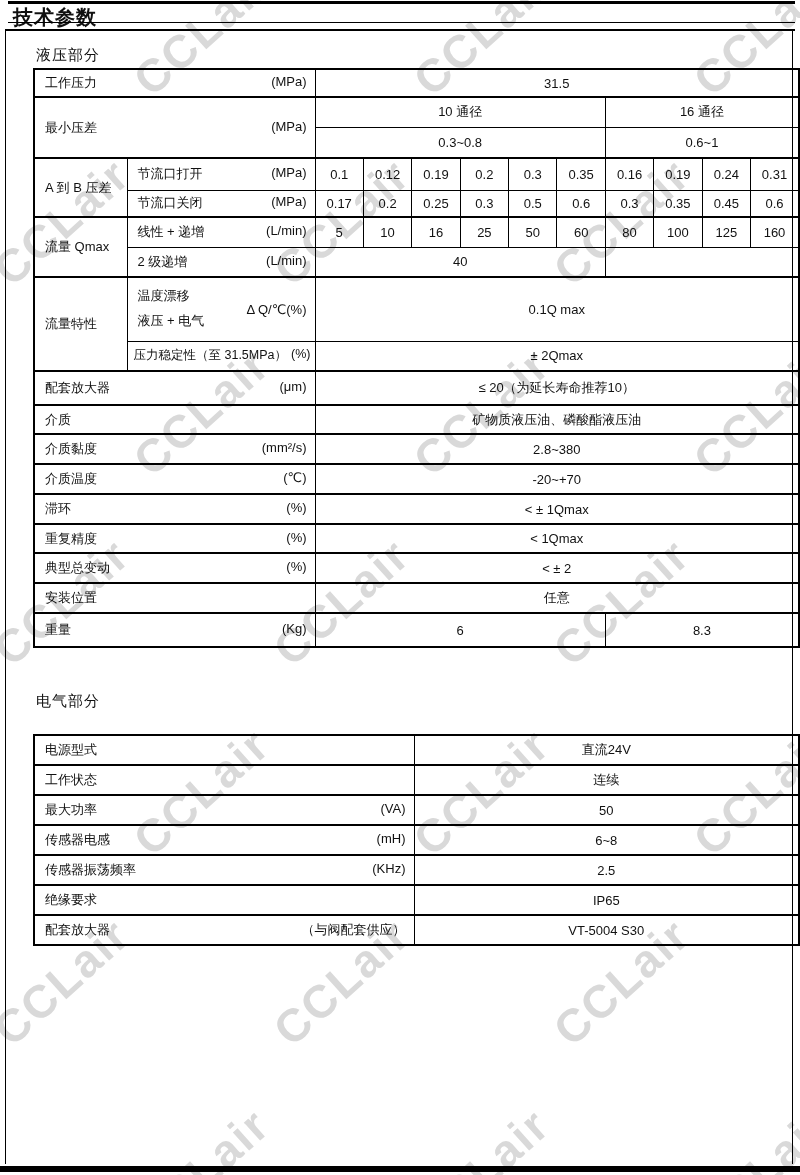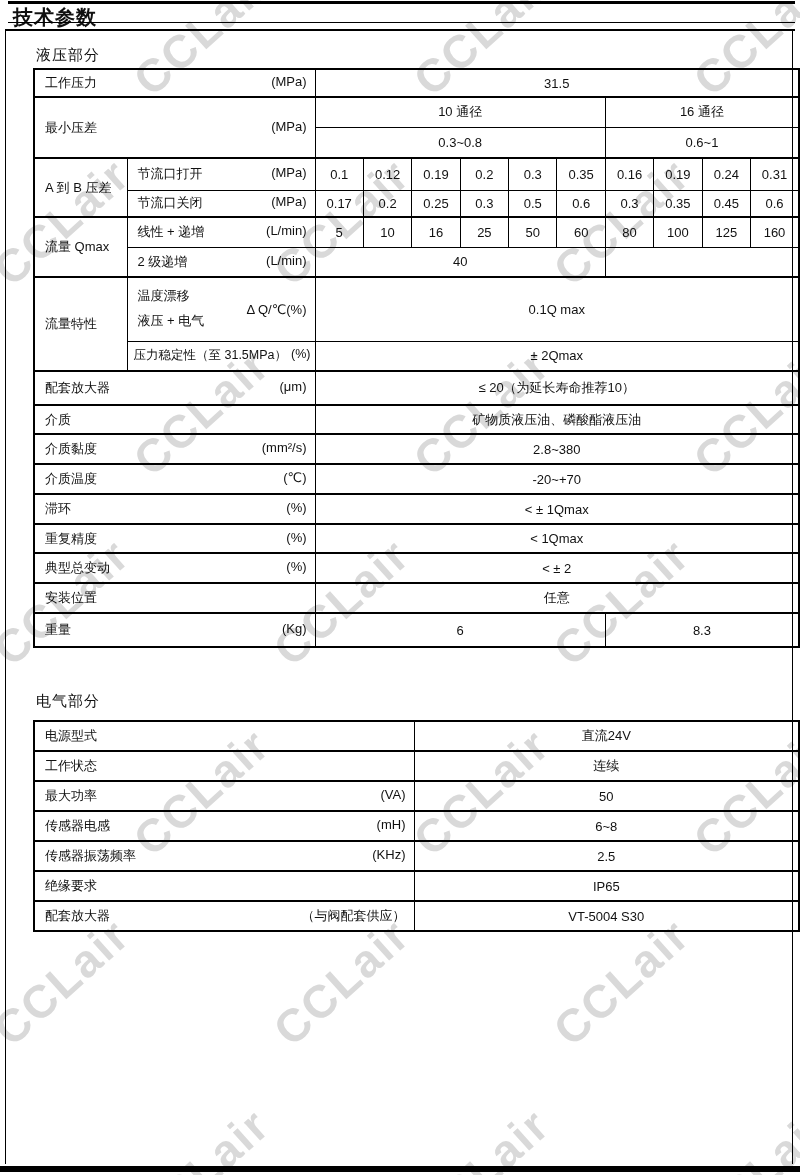--- a/index.html
+++ b/index.html
@@ -27,21 +27,21 @@
     border-left:1px solid #000;border-right:1px solid #000;
     box-sizing:border-box;padding-left:27px;
   }
   .bottombar{position:absolute;left:0;right:0;top:1166px;height:6px;background:#000;z-index:2;}
   .sec-heading{margin:0;font-size:15px;font-weight:400;letter-spacing:1px;}
   .sec-heading.hyd{padding-top:15px;padding-left:3px;}
   .sec-heading.ele{padding-top:44px;padding-left:3px;}
   
   table{border-collapse:collapse;table-layout:fixed;width:765px;background:transparent;}
   .htable{margin-top:3px;border:2px solid #000;}
-  .etable{margin-top:9px;border:2px solid #000;}
+  .etable{margin-top:23px;border:2px solid #000;}
   td{
     border:1px solid #000;font-size:13px;text-align:center;vertical-align:middle;
     padding:0 6px;overflow:hidden;white-space:nowrap;
   }
   .etable td{border-top:2px solid #000;}
   tr.grp td{border-top-width:2px;}
   td.lab{text-align:left;padding:0 8px 0 10px;}
   td.lab .u{float:right;}
   td.tight{padding:0 4px 0 6px;font-size:12.5px;}
   

